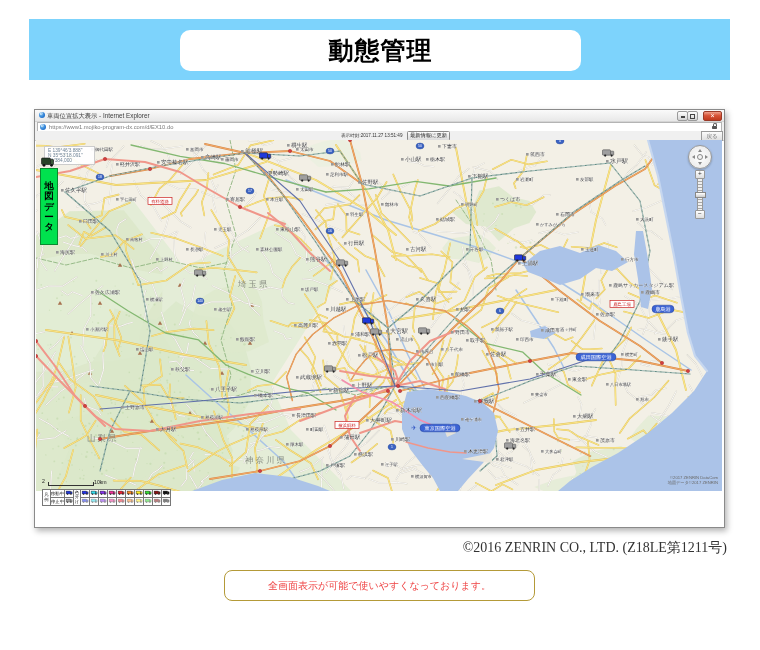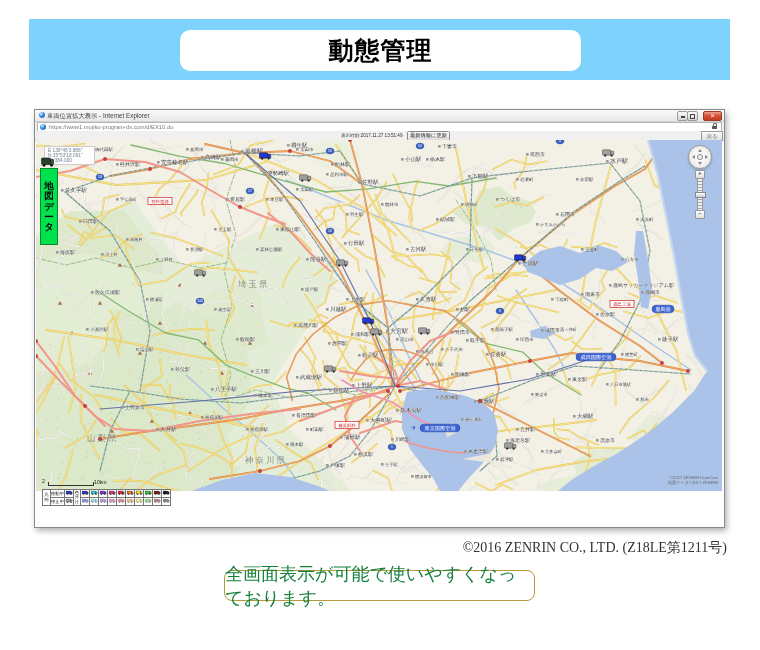--- a/index.html
+++ b/index.html
@@ -33,21 +33,21 @@
 .zslider{position:absolute;left:659px;top:30px;width:9px;height:50px;z-index:5;}
 .zbtn{position:absolute;left:0;width:8px;height:7px;background:linear-gradient(#fff,#ddd);border:1px solid #999;font-size:6.5px;line-height:6.5px;text-align:center;color:#333;border-radius:1px;}
 .ztrack{position:absolute;left:2px;top:8px;width:4px;height:31px;background:repeating-linear-gradient(#f0f0f0 0 2px,#a8a8a8 2px 3px);border:0.5px solid #999;}
 .zhandle{position:absolute;left:-0.5px;top:22px;width:9px;height:4px;background:linear-gradient(#fff,#ccc);border:1px solid #888;}
 .scalebar{position:absolute;left:11px;top:370px;width:70px;height:9px;font-size:5.2px;color:#222;z-index:5;}
 .legend{position:absolute;left:7px;top:379px;background:#fff;border:1px solid #777;border-collapse:collapse;font-size:4.3px;color:#111;z-index:6;}
 .legend td{border:0.6px solid #777;padding:0;}
 .mapcopy{position:absolute;right:4px;bottom:6px;font-size:4.2px;color:#6a6a6a;text-align:right;line-height:1.25;z-index:5;}
 .copyright{position:absolute;left:0;top:539px;width:727px;text-align:right;font-family:"Liberation Serif",serif;font-size:14px;color:#333;}
 .notebox{position:absolute;left:224px;top:570px;width:309px;height:29px;border:1.5px solid #b49a38;border-radius:8px;display:flex;align-items:center;justify-content:center;background:#fff;}
-.notebox span{font-size:18px;color:#15803d;font-family:Liberation Serif, serif;}
+.notebox span{font-size:10px;color:#ef4444;font-family:Liberation Serif, serif;}
 </style></head>
 <body>
 <div class="banner">
     <div class="tbox">
       <span>動態管理</span>
     </div>
   </div>
 <div class="win">
   <div class="titlebar">
     <div class="ie" style="left:4px;top:2px;"></div>

